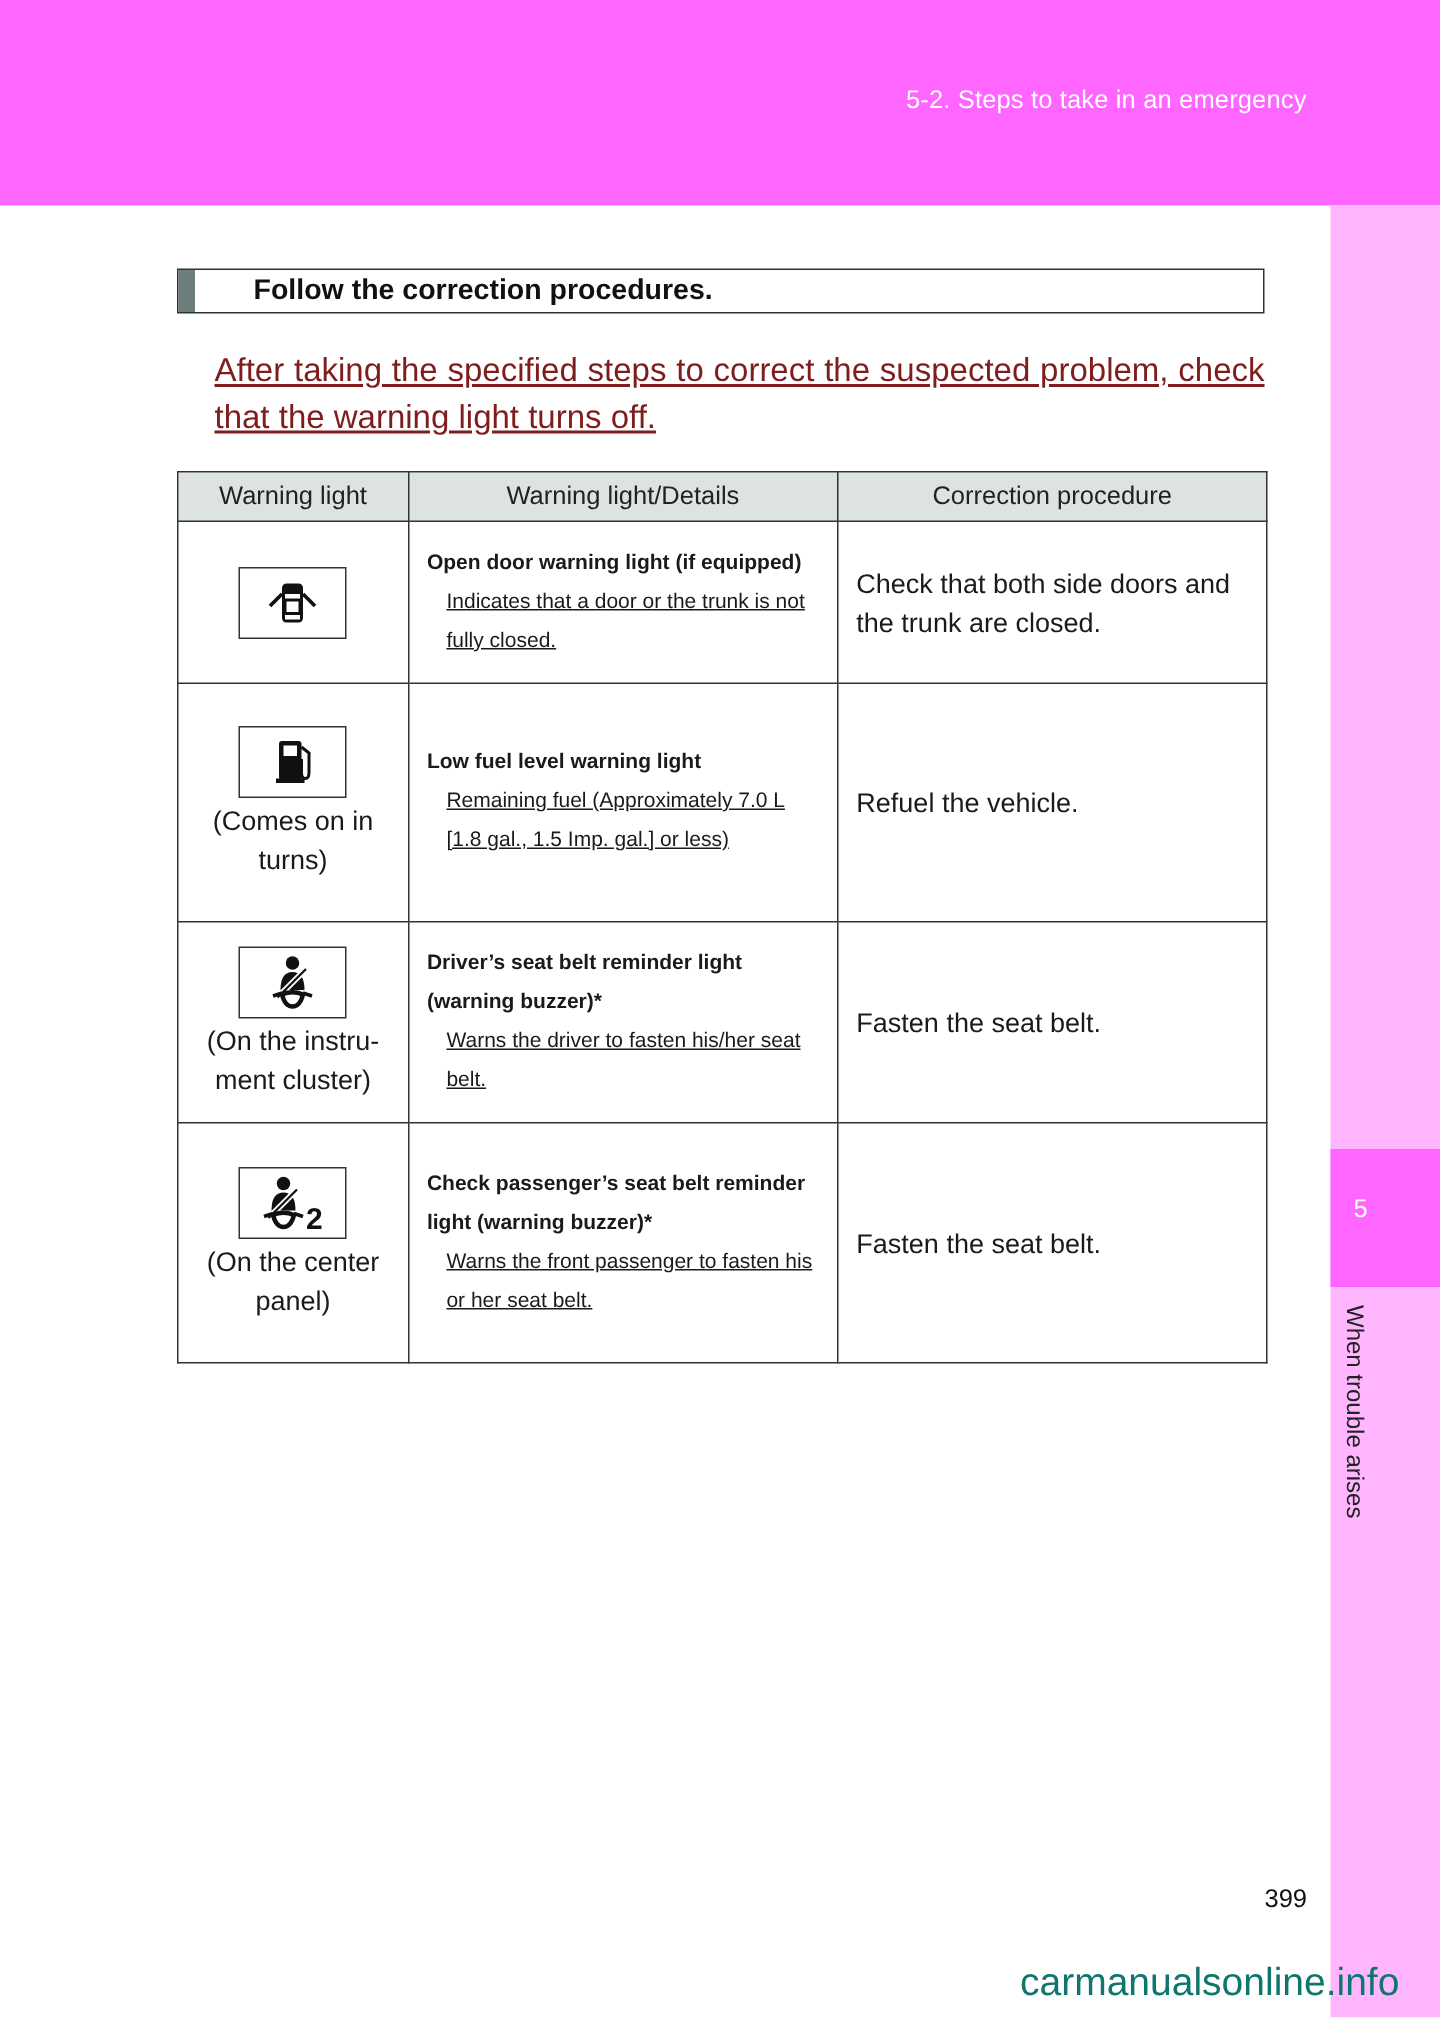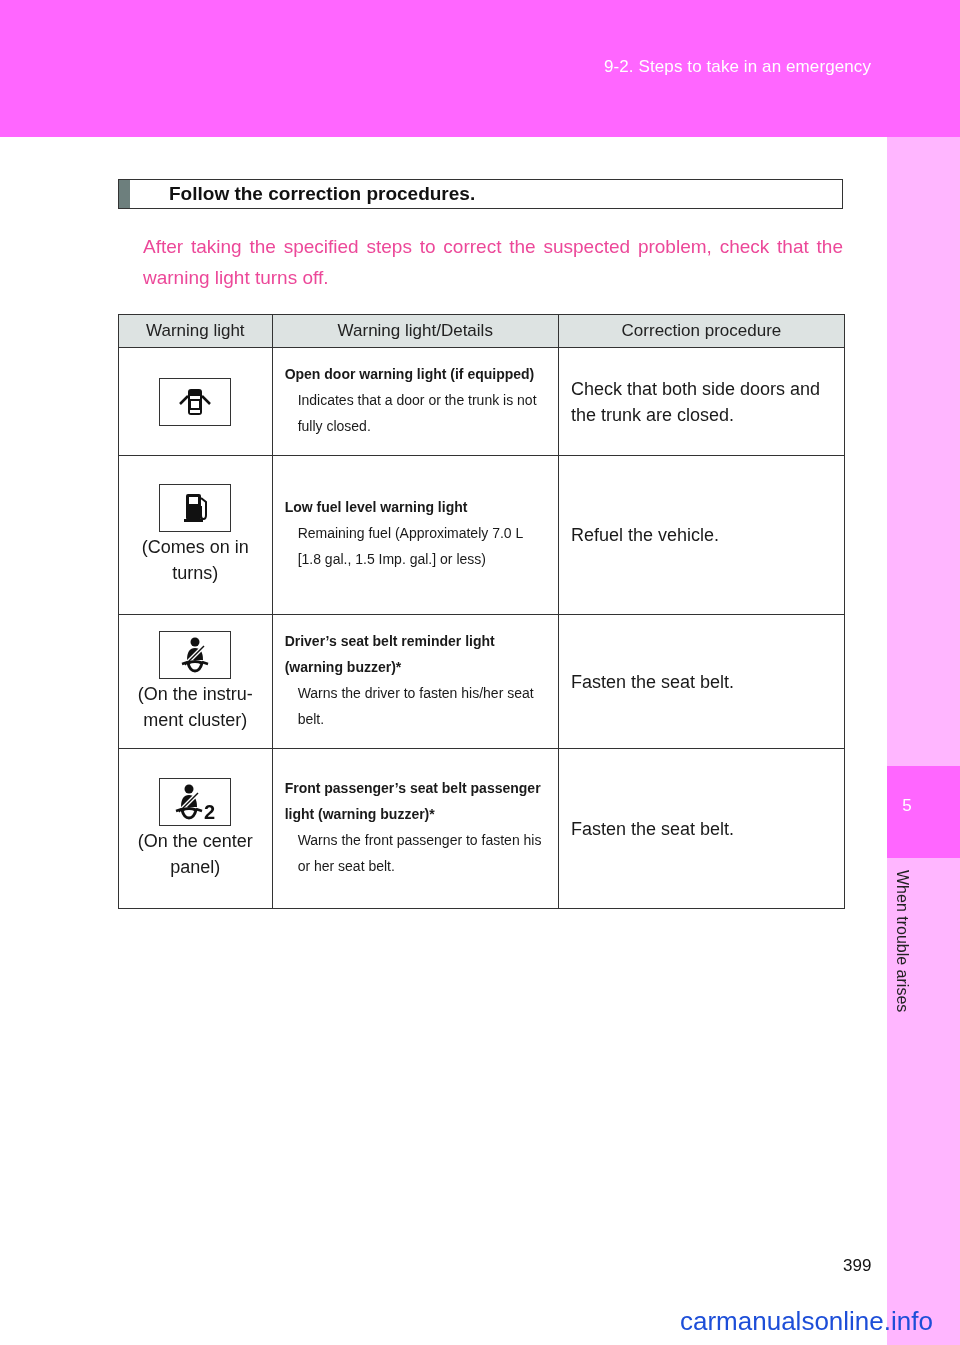--- a/index.html
+++ b/index.html
@@ -37,22 +37,22 @@
       background: #fff;
       gap: 31px;
     }
     .section-heading .bar {
       width: 11px; height: 100%; background: #6d7f7d; margin-right: 8px;
     }
     .section-heading .text {
       font-weight: bold; font-size: 19px; color: #111;
     }
     .intro {
-      position: absolute; left: 143px; top: 231px; width: 700px; font-size: 19px;
-      line-height: 31px; text-align: justify; text-align-last: left; color: #ec4899;
+      position: absolute; left: 143px; top: 231px; width: 700px; font-size: 22px;
+      line-height: 31px; text-align: justify; text-align-last: left; color: #7f1d1d; text-decoration: underline;
     }
     table.warn {
       position: absolute; left: 118px; top: 314px; width: 727px;
       border-collapse: collapse; font-size: 18px;
     }
     table.warn th {
       background: #dde3e2; font-weight: normal; font-size: 17px; height: 32px;
       border: 1.5px solid #333; padding: 0; color: #222;
     }
     table.warn td {
@@ -62,35 +62,35 @@
     .col2 { width: 286px; }
     .col3 { width: 286px; }
     .icon-box {
       display: inline-block; width: 72px; height: 48px; border: 1.5px solid #333;
       box-sizing: border-box; display: inline-flex; align-items: center; justify-content: center;
       background: #fff;
     }
     .icon-note { font-size: 18px; line-height: 26px; margin-top: 2px; }
     .detail { padding: 2px 8px 6px 12px; line-height: 26px; font-size: 14px; }
     .detail .title { font-weight: bold; }
-    .detail .desc { padding-left: 13px; }
+    .detail .desc { padding-left: 13px; text-decoration: underline; }
     .proc { padding: 0 12px; line-height: 26px; font-size: 18px; }
     .page-num {
       position: absolute; left: 843px; top: 1256px; font-size: 17px; color: #111; text-align: right;
     }
     .watermark {
-      position: absolute; left: 680px; top: 1306px; font-size: 26px; color: #1d4ed8;
+      position: absolute; left: 680px; top: 1306px; font-size: 26px; color: #0f766e;
       white-space: nowrap;
     }
   </style>
 </head>
 <body>
 
 <div class="top-band"></div>
-<div class="header-title">9-2. Steps to take in an emergency</div>
+<div class="header-title">5-2. Steps to take in an emergency</div>
 
 <div class="side-tab"></div>
 <div class="side-tab-active"></div>
 <div class="chapter-num">5</div>
 <div class="chapter-label">When trouble arises</div>
 
 <div class="section-heading">
   <div class="bar"></div>
   <span class="text">Follow the correction procedures.</span>
 </div>
@@ -191,21 +191,21 @@
             <path d="M15 27 Q22 24 29 27 Q27 35 22 35 Q17 35 15 27 Z" fill="none" stroke="#111" stroke-width="3"></path>
             <line x1="9" y1="28" x2="15" y2="26" stroke="#111" stroke-width="2.5"></line>
             <line x1="29" y1="26" x2="35" y2="28" stroke="#111" stroke-width="2.5"></line>
             <text x="37" y="36" font-family="Liberation Sans, sans-serif" font-weight="bold" font-size="20" fill="#111">2</text>
           </svg>
         </span>
         <div class="icon-note">(On the center panel)</div>
       </td>
       <td class="col2">
         <div class="detail">
-          <div class="title">Front passenger’s seat belt passenger light (warning buzzer)*</div>
+          <div class="title">Check passenger’s seat belt reminder light (warning buzzer)*</div>
           <div class="desc">Warns the front passenger to fasten his or her seat belt.</div>
         </div>
       </td>
       <td class="col3">
         <div class="proc">Fasten the seat belt.</div>
       </td>
     </tr>
   </tbody>
 </table>
 

